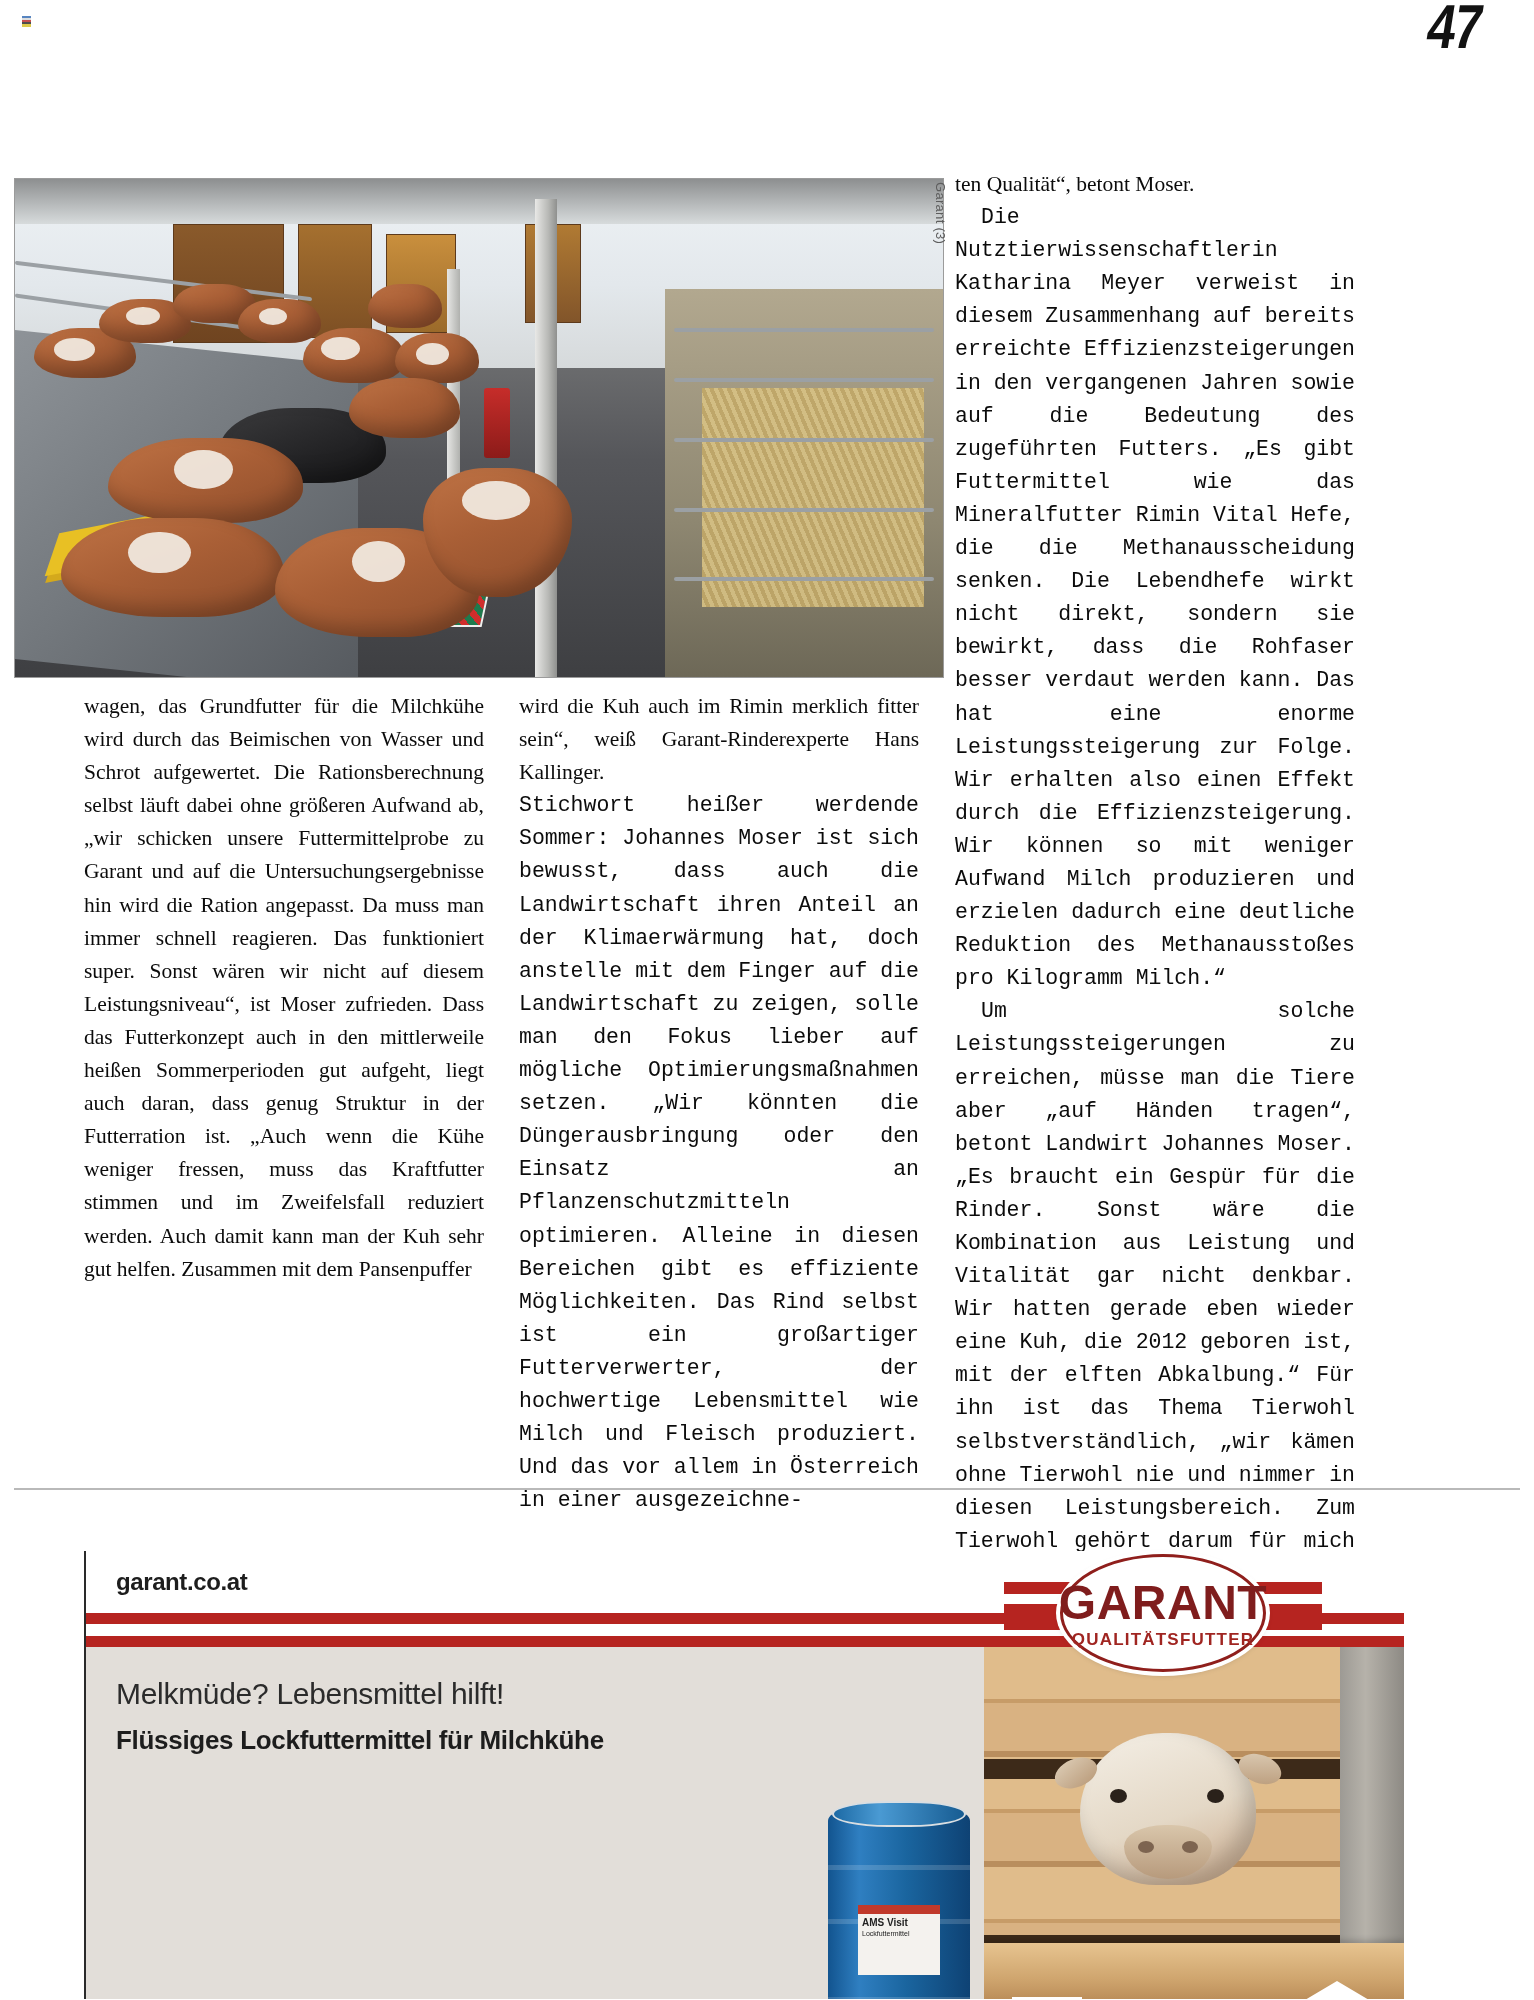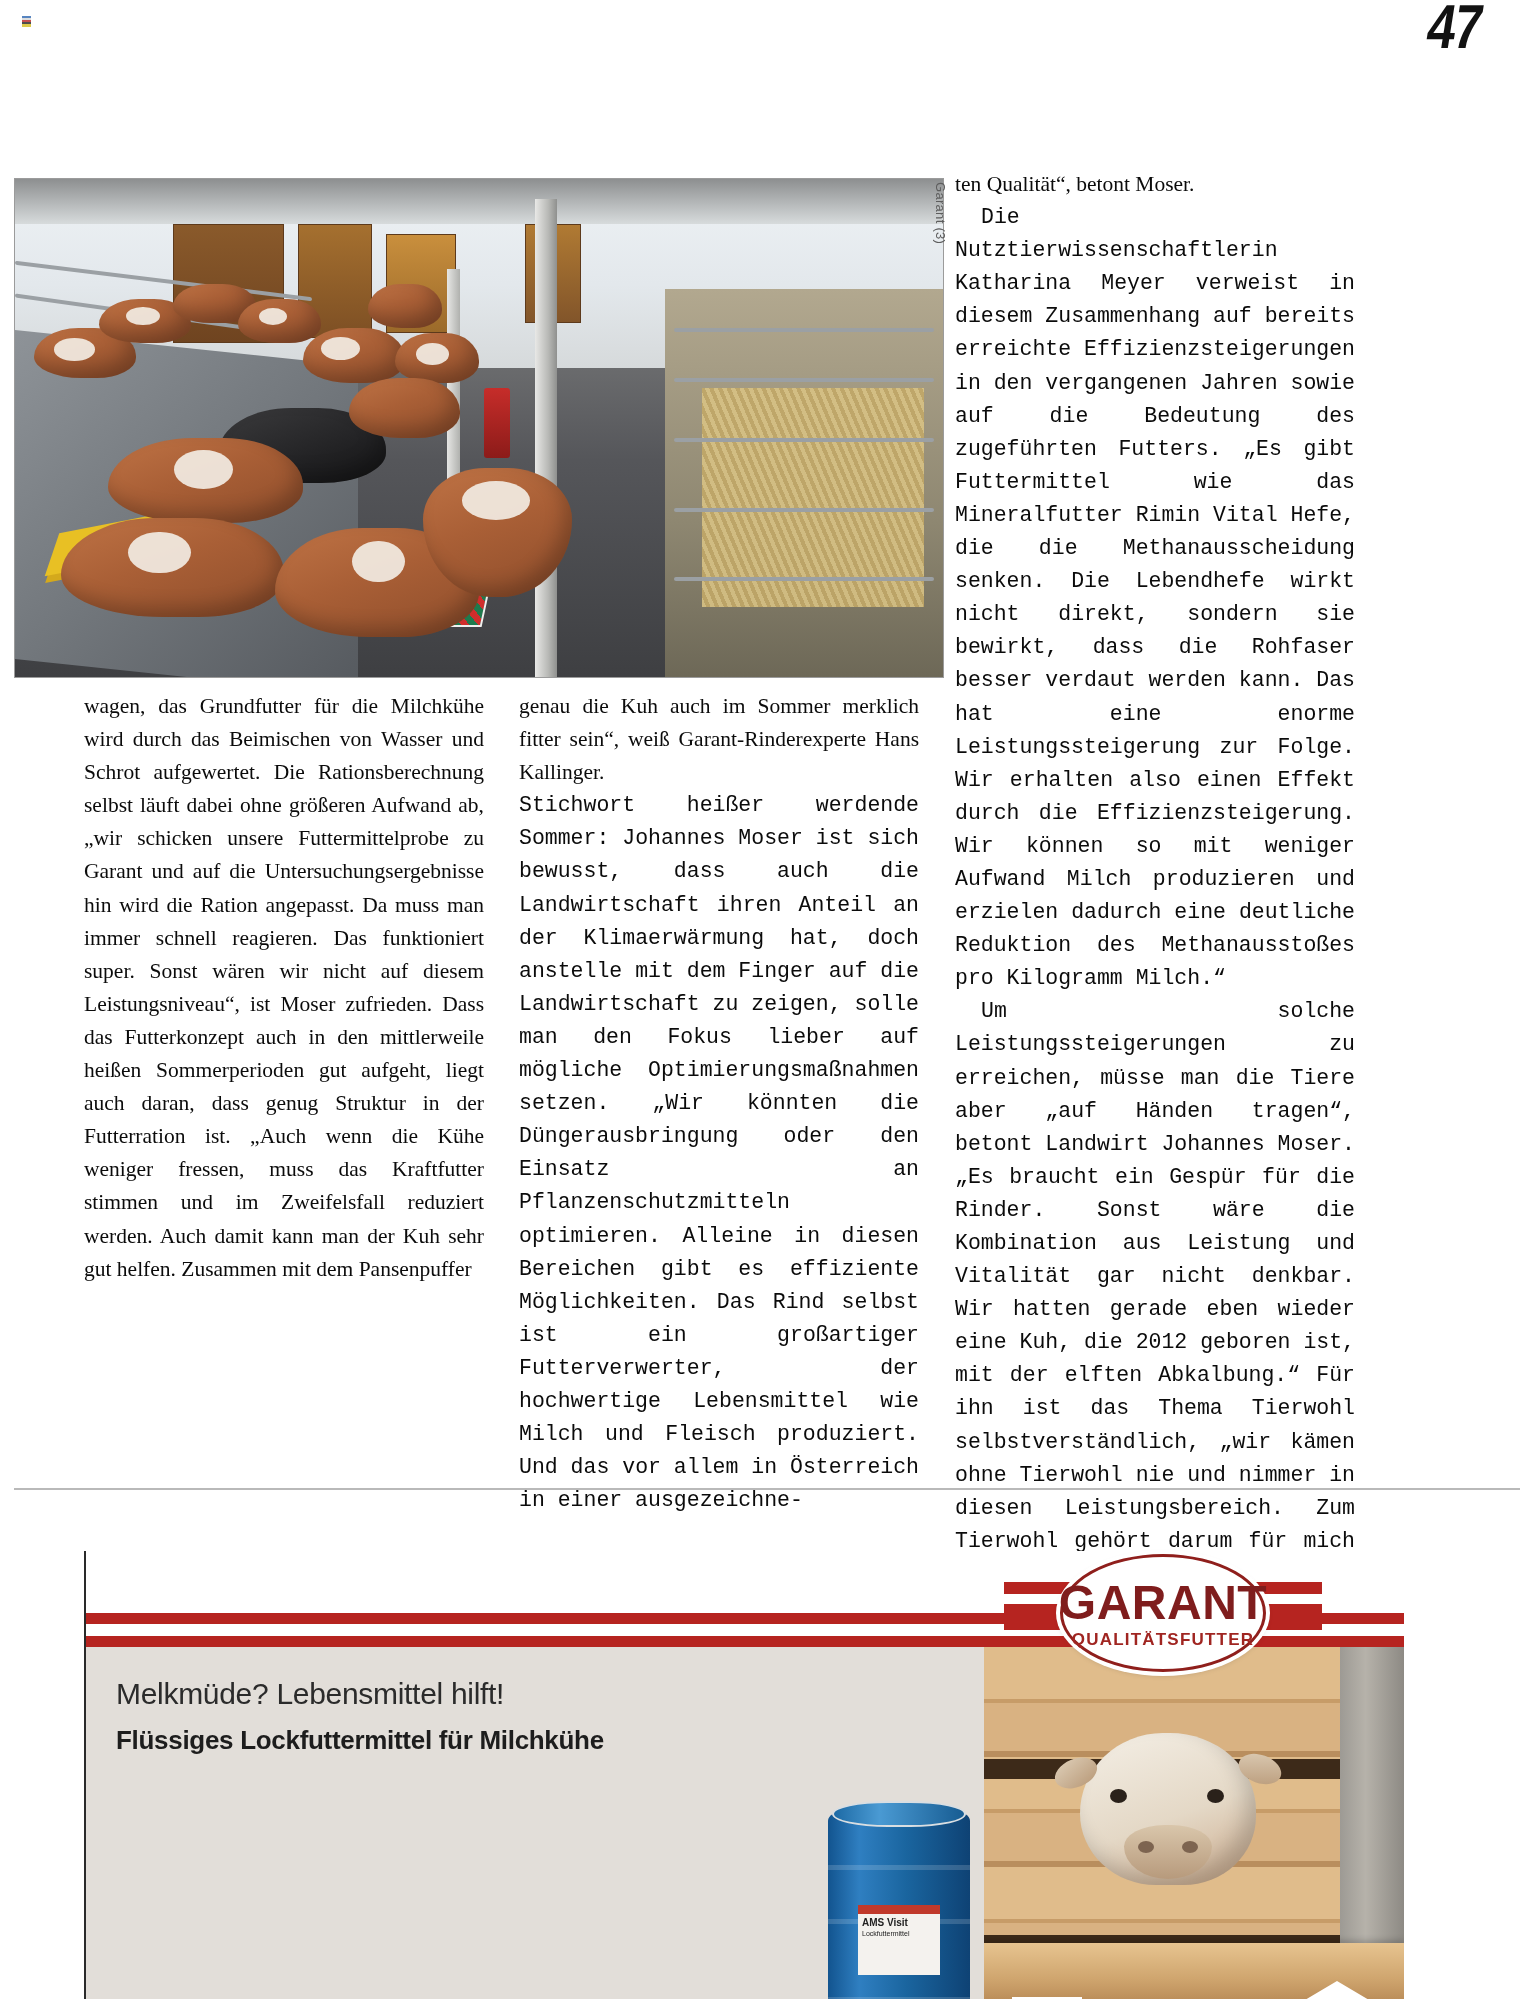--- a/index.html
+++ b/index.html
@@ -498,36 +498,39 @@
 </div>
 <div class="photo-credit">Garant (3)</div>
 
 <div class="article">
 
   <div class="col" id="col1">
     <p>wagen, das Grundfutter für die Milchkühe wird durch das Beimischen von Wasser und Schrot aufgewertet. Die Rationsberechnung selbst läuft dabei ohne größeren Aufwand ab, „wir schicken unsere Futtermittelprobe zu Garant und auf die Untersuchungsergebnisse hin wird die Ration angepasst. Da muss man immer schnell reagieren. Das funktioniert super. Sonst wären wir nicht auf diesem Leistungsniveau“, ist Moser zufrieden. Dass das Futterkonzept auch in den mittlerweile heißen Sommerperioden gut aufgeht, liegt auch daran, dass genug Struktur in der Futterration ist. „Auch wenn die Kühe weniger fressen, muss das Kraftfutter stimmen und im Zweifelsfall reduziert werden. Auch damit kann man der Kuh sehr gut helfen. Zusammen mit dem Pansenpuffer</p>
   </div>
 
   <div class="col" id="col2">
-    <p>genau die Kuh auch im Sommer merklich fitter sein“, weiß Garant-Rinderexperte Hans Kallinger.</p>
+    <p>wird die Kuh auch im Rimin merklich fitter sein“, weiß Garant-Rinderexperte Hans Kallinger.</p>
     <p>Stichwort heißer werdende Sommer: Johannes Moser ist sich bewusst, dass auch die Landwirtschaft ihren Anteil an der Klimaerwärmung hat, doch anstelle mit dem Finger auf die Landwirtschaft zu zeigen, solle man den Fokus lieber auf mögliche Optimierungsmaßnahmen setzen. „Wir könnten die Düngerausbringung oder den Einsatz an Pflanzenschutzmitteln optimieren. Alleine in diesen Bereichen gibt es effiziente Möglichkeiten. Das Rind selbst ist ein großartiger Futterverwerter, der hochwertige Lebensmittel wie Milch und Fleisch produziert. Und das vor allem in Österreich in einer ausgezeichne-</p>
   </div>
 
   <div class="col" id="col3">
     <p>ten Qualität“, betont Moser.</p>
     <p style="text-indent:26px">Die Nutztierwissenschaftlerin Katharina Meyer verweist in diesem Zusammenhang auf bereits erreichte Effizienzsteigerungen in den vergangenen Jahren sowie auf die Bedeutung des zugeführten Futters. „Es gibt Futtermittel wie das Mineralfutter Rimin Vital Hefe, die die Methanausscheidung senken. Die Lebendhefe wirkt nicht direkt, sondern sie bewirkt, dass die Rohfaser besser verdaut werden kann. Das hat eine enorme Leistungssteigerung zur Folge. Wir erhalten also einen Effekt durch die Effizienzsteigerung. Wir können so mit weniger Aufwand Milch produzieren und erzielen dadurch eine deutliche Reduktion des Methanausstoßes pro Kilogramm Milch.“</p>
     <p style="text-indent:26px"><span>Um solche Leistungssteigerungen zu erreichen, müsse man die Tiere aber „auf Händen tragen“, betont Landwirt Johannes Moser. „Es braucht ein Gespür für die Rinder. Sonst wäre die Kombination aus Leistung und Vitalität gar nicht denkbar. Wir hatten gerade eben wieder eine Kuh, die 2012 geboren ist, mit der elften Abkalbung.“ Für ihn ist das Thema Tierwohl selbstverständlich, „wir kämen ohne Tierwohl nie und nimmer in diesen Leistungsbereich. Zum Tierwohl gehört darum für mich neben all den äußeren Faktoren, für die wir sorgen, auch das richtige Futter, das der Kuh guttut. Und da sind wir bei Garant genau richtig.“</span><span class="endmark"></span></p>
   </div>
 
 </div>
 
 <div class="divider"></div>
 
 <div class="ad">
 
+  <div class="ad-top">
+    <span class="ad-url">garant.co.at</span>
+  </div>
   <div class="ad-stripe1"></div>
   <div class="ad-stripe-gap"></div>
   <div class="ad-stripe2"></div>
 
   <div class="ad-body">
 
     <div class="ad-copy">
       <div class="ad-tagline">Melkmüde? Lebensmittel hilft!</div>
       <div class="ad-sub">Flüssiges Lockfuttermittel für Milchkühe</div>
     </div>

